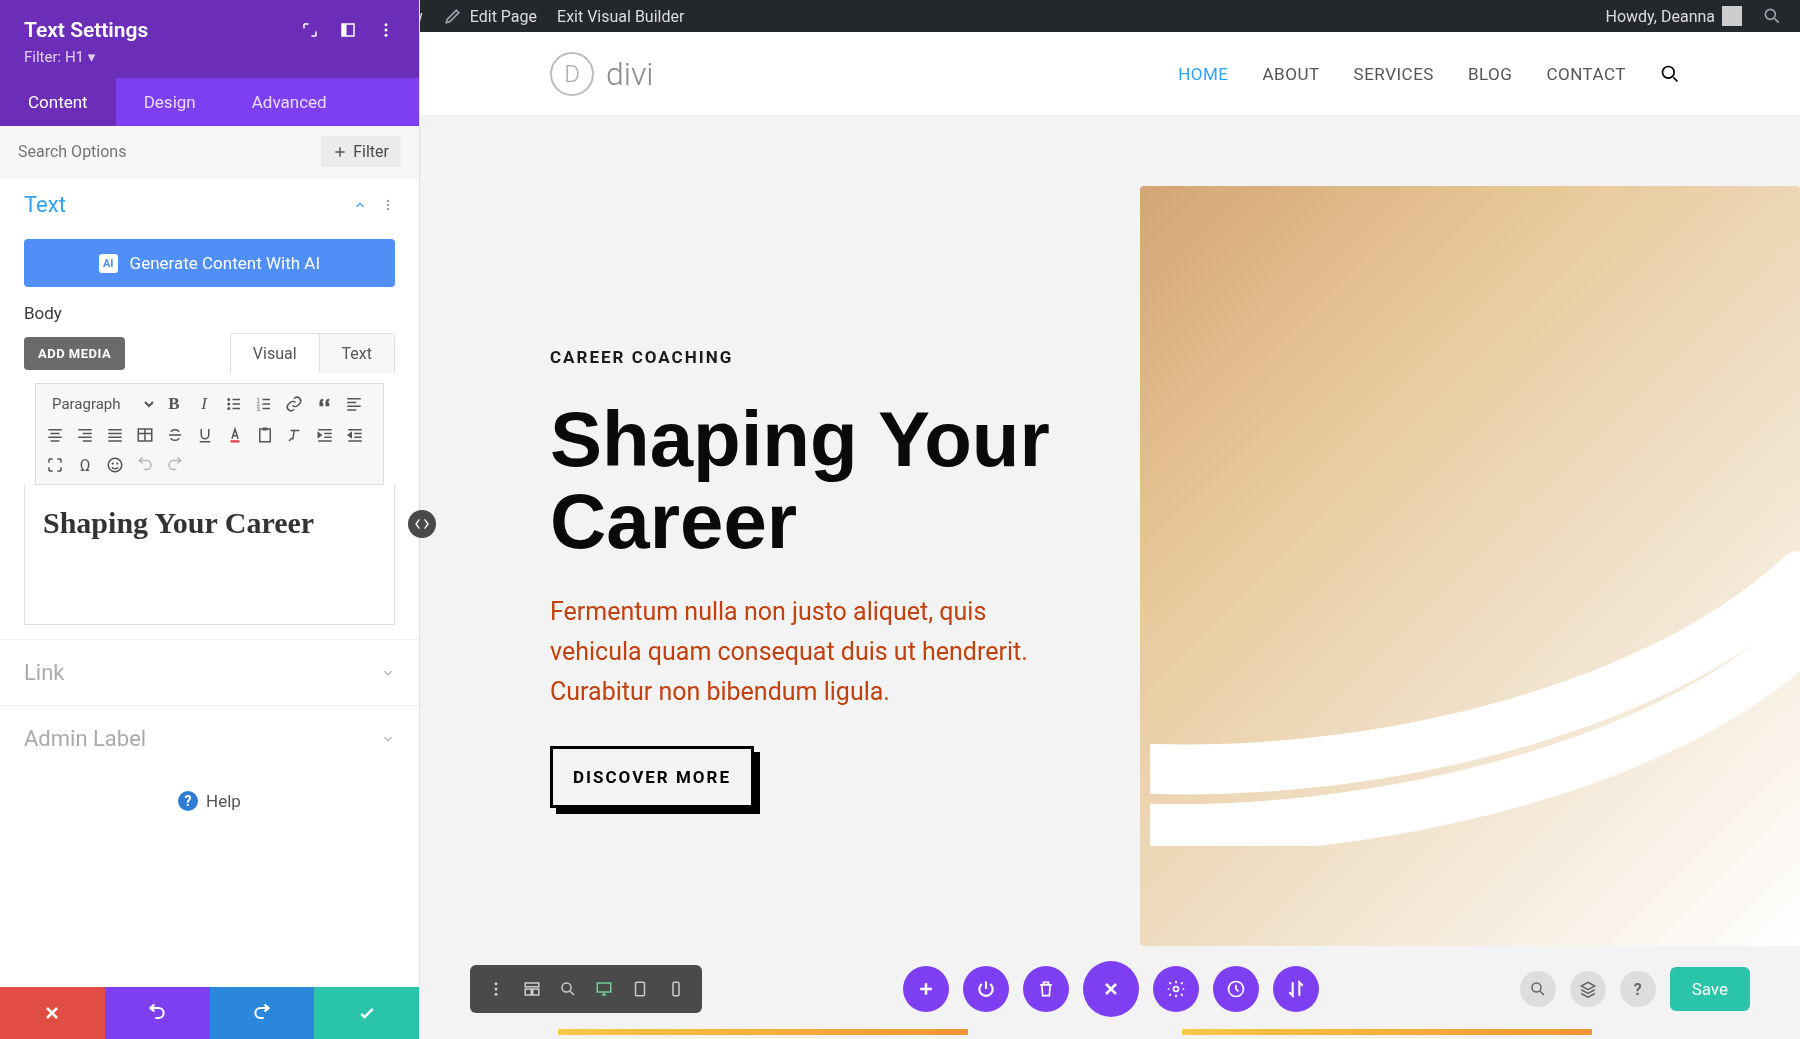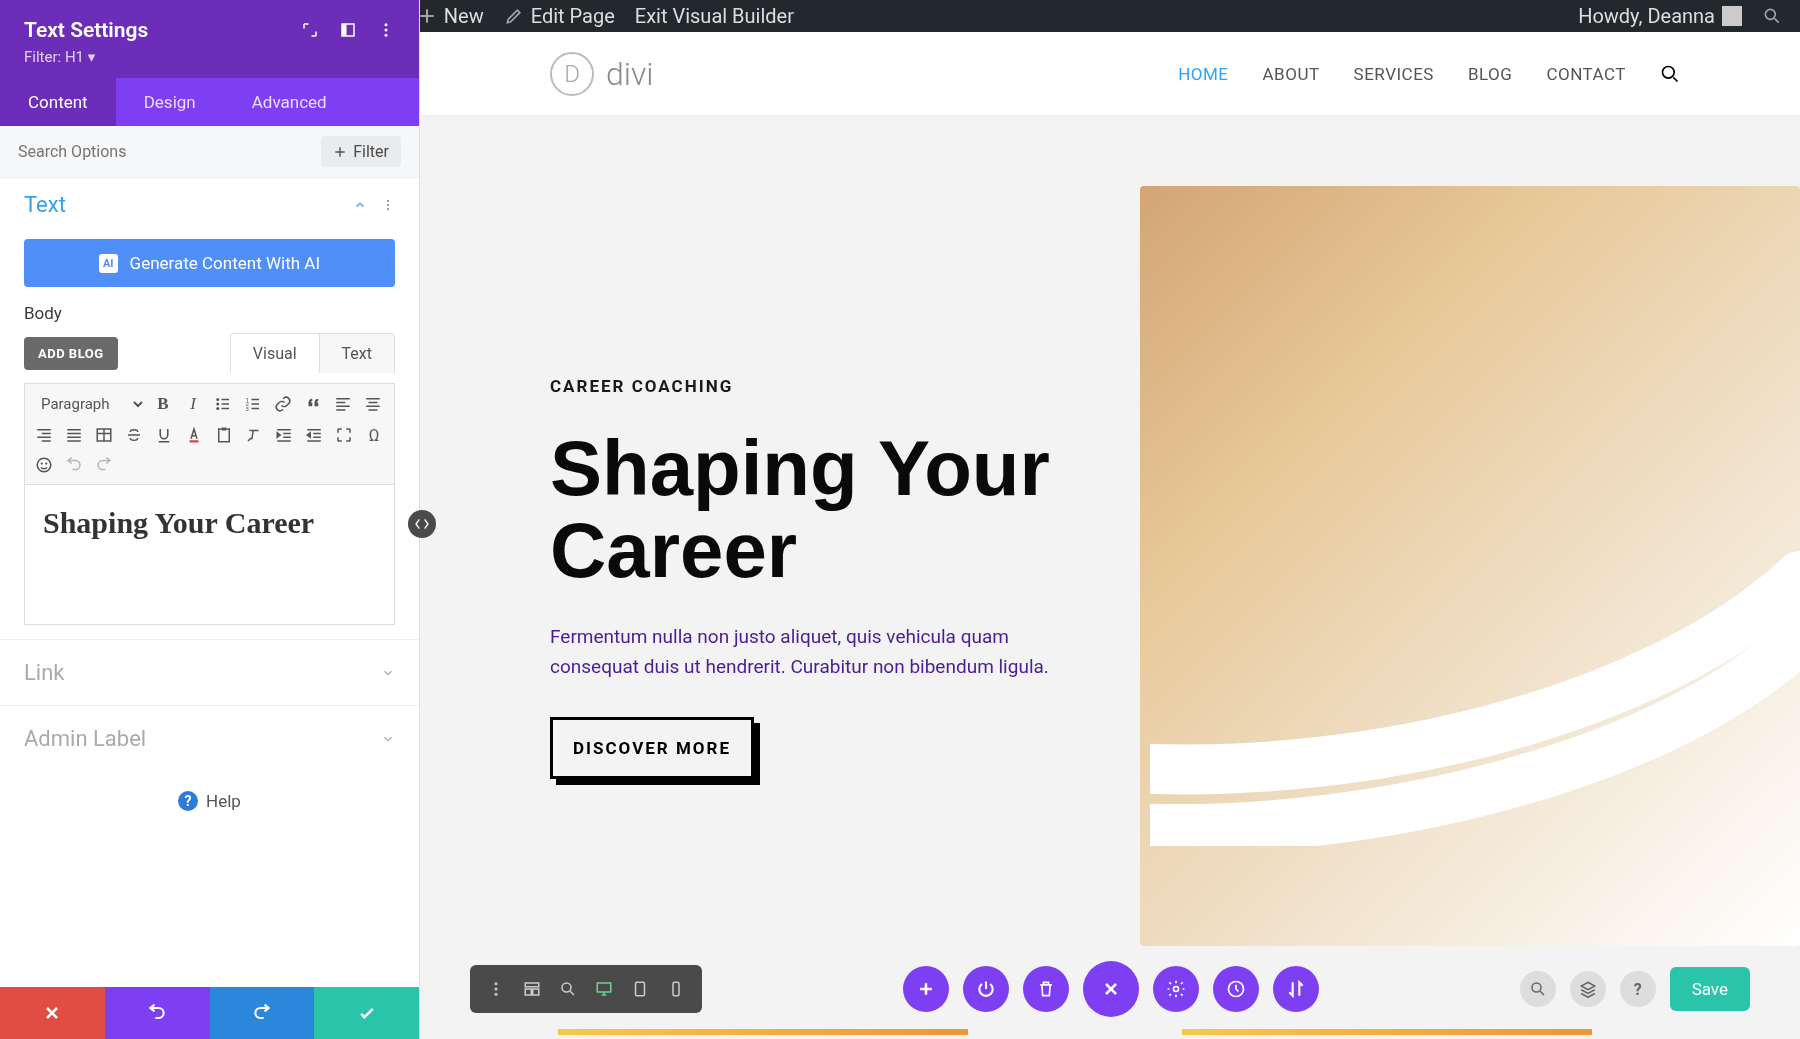--- a/index.html
+++ b/index.html
@@ -1,19 +1,19 @@
 <!DOCTYPE html>
 <html><head>
 <meta charset="utf-8">
 <style>
 *{margin:0;padding:0;box-sizing:border-box;font-family:-apple-system,BlinkMacSystemFont,"Segoe UI",Roboto,sans-serif}
 body{width:1800px;height:1039px;overflow:hidden;background:#fff;position:relative}
 
 
-.wp-adminbar{height:32px;background:#23282d;color:#eee;display:flex;align-items:center;font-size:20px;justify-content:space-between;padding:0 8px}
+.wp-adminbar{height:32px;background:#23282d;color:#eee;display:flex;align-items:center;font-size:16px;justify-content:space-between;padding:0 8px}
 .wp-left,.wp-right{display:flex;align-items:center;gap:0}
 .wp-item{display:flex;align-items:center;padding:0 10px;height:32px;color:#ddd;cursor:pointer;gap:7px}
 .wp-ico{width:20px;height:20px;display:flex;align-items:center;justify-content:center;fill:#a0a5aa}
 .avatar-sq{width:20px;height:20px;background:#ccc}
 
 
 .sidebar{position:absolute;left:0;top:0;width:420px;height:100%;background:#fff;display:flex;flex-direction:column;border-right:1px solid #e0e0e0}
 .sb-header{background:#6c2eb9;color:#fff;padding:18px 24px 12px}
 .sb-title-row{display:flex;align-items:center;justify-content:space-between}
 .sb-title{font-size:21px;font-weight:600}
@@ -34,21 +34,21 @@
 .chev{width:14px;height:14px;fill:currentColor}
 .ai-btn{margin:8px 24px 16px;background:#4f8ff7;color:#fff;display:flex;align-items:center;justify-content:center;gap:12px;padding:14px;border-radius:4px;font-size:17px;cursor:pointer}
 .ai-badge{background:#fff;color:#4f8ff7;font-size:11px;font-weight:700;padding:3px 4px;border-radius:3px}
 .body-label{padding:0 24px 10px;font-size:17px;color:#3a3a3a}
 .media-row{display:flex;align-items:center;justify-content:space-between;padding:0 24px 10px}
 .add-media{background:#6a6a6a;color:#fff;font-size:13px;font-weight:700;letter-spacing:.5px;padding:9px 14px;border-radius:4px;cursor:pointer}
 .visual-tabs{display:flex;border:1px solid #ddd;border-bottom:0;border-radius:4px 4px 0 0;overflow:hidden}
 .vt{padding:10px 22px;font-size:16px;background:#f7f7f7;color:#555;cursor:pointer;border-left:1px solid #ddd}
 .vt:first-child{border-left:0}
 .vt.active{background:#fff}
-.editor-toolbar{margin:0 24px;border:1px solid #ddd;background:#f7f7f7;padding:6px;display:flex;flex-wrap:wrap;gap:4px;align-items:center}
+.editor-toolbar{margin:0 35px;border:1px solid #ddd;background:#f7f7f7;padding:6px;display:flex;flex-wrap:wrap;gap:4px;align-items:center}
 .tb-sel{border:0;background:transparent;padding:4px 20px 4px 6px;font-size:15px;color:#555;cursor:pointer}
 .tb-btn{width:26px;height:26px;display:flex;align-items:center;justify-content:center;cursor:pointer;border-radius:3px;color:#555}
 .tb-btn svg{width:18px;height:18px;fill:currentColor}
 .tb-btn.bold{font-weight:900;font-size:17px;font-family:Georgia}
 .tb-btn.ital{font-style:italic;font-family:Georgia;font-size:17px}
 .editor-content{margin:0 24px 14px;border:1px solid #ddd;border-top:0;min-height:140px;padding:18px;font-family:Georgia,serif;font-size:30px;font-weight:700;line-height:1.3;color:#333}
 .collapse-row{border-top:1px solid #eee;padding:20px 24px;display:flex;align-items:center;justify-content:space-between;color:#aaa;font-size:22px;cursor:pointer}
 .help-row{display:flex;align-items:center;justify-content:center;gap:8px;padding:20px;color:#555;font-size:17px}
 .help-ico{width:20px;height:20px;background:#2e7cd6;border-radius:50%;color:#fff;display:flex;align-items:center;justify-content:center;font-size:14px;font-weight:700}
 .sb-footer{display:flex;height:52px}
@@ -70,21 +70,21 @@
 .divi-logo-circle{width:44px;height:44px;border:2px solid #bbb;border-radius:50%;display:flex;align-items:center;justify-content:center;color:#aaa;font-size:24px}
 .main-nav{display:flex;align-items:center;gap:34px}
 .nav-item{font-size:17px;letter-spacing:.5px;color:#555;cursor:pointer}
 .nav-item.active{color:#2ea3f2}
 .nav-search{width:20px;height:20px;fill:#555;cursor:pointer}
 
 .hero{height:calc(100% - 84px);background:#f3f3f3;position:relative;display:flex;align-items:center}
 .hero-text{padding-left:130px;max-width:640px;position:relative;z-index:2}
 .eyebrow{font-size:17px;font-weight:700;letter-spacing:2px;color:#1a1a1a;margin-bottom:32px}
 .hero-h1{font-size:78px;font-weight:800;line-height:1.05;color:#0a0a0a;margin-bottom:30px;font-family:"Helvetica Neue",Arial,sans-serif}
-.hero-p{font-size:19px;line-height:1.6;color:#4c1d95;margin-bottom:34px}
+.hero-p{font-size:25px;line-height:1.6;color:#c2410c;margin-bottom:34px}
 .hero-btn{display:inline-block;padding:18px 20px;border:3px solid #000;font-size:17px;font-weight:700;letter-spacing:2px;color:#000;cursor:pointer;box-shadow:6px 6px 0 #000;background:#f3f3f3}
 .hero-img{position:absolute;right:0;top:70px;width:660px;height:760px;background:linear-gradient(135deg,#d4a574 0%,#e8c99a 30%,#f0e0c8 60%,#fff 100%);border-radius:4px;overflow:hidden}
 .swoosh{position:absolute;right:-50px;bottom:100px;width:700px;height:300px;pointer-events:none}
 .swoosh path{fill:none;stroke:#fff;stroke-width:50;stroke-linecap:round}
 
 
 .bottom-bar{position:absolute;left:420px;right:0;bottom:22px;display:flex;align-items:center;justify-content:space-between;padding:0 50px;pointer-events:none}
 .bb-group{display:flex;align-items:center;gap:14px;pointer-events:auto}
 .bb-dark{background:#4a4a4a;border-radius:6px;padding:8px 10px;display:flex;gap:4px;align-items:center}
 .bb-dbtn{width:32px;height:32px;display:flex;align-items:center;justify-content:center;cursor:pointer;border-radius:4px;color:#ccc}
@@ -216,21 +216,21 @@
             <circle cx="12" cy="19" r="1.8"></circle>
           </svg>
       </div>
     </div>
     <div class="ai-btn">
       <span class="ai-badge">AI</span>
       <span>Generate Content With AI</span>
     </div>
     <div class="body-label">Body</div>
     <div class="media-row">
-      <div class="add-media">ADD BLOG</div>
+      <div class="add-media">ADD MEDIA</div>
       <div class="visual-tabs">
         <div class="vt active">Visual</div>
         <div class="vt">Text</div>
       </div>
     </div>
     <div class="editor-toolbar">
       <select class="tb-sel"><option>Paragraph</option></select>
       <div class="tb-btn bold">B</div>
       <div class="tb-btn ital">I</div>
       <div class="tb-btn">

